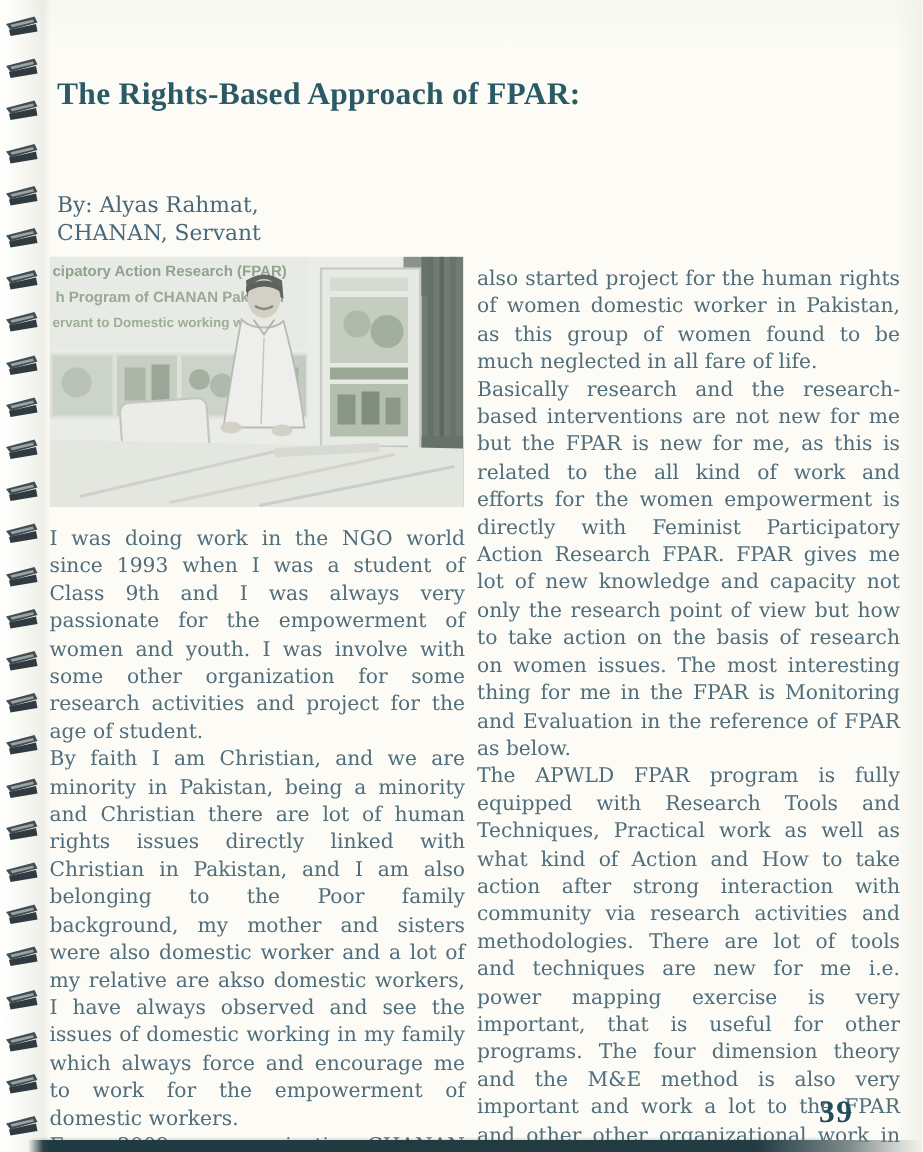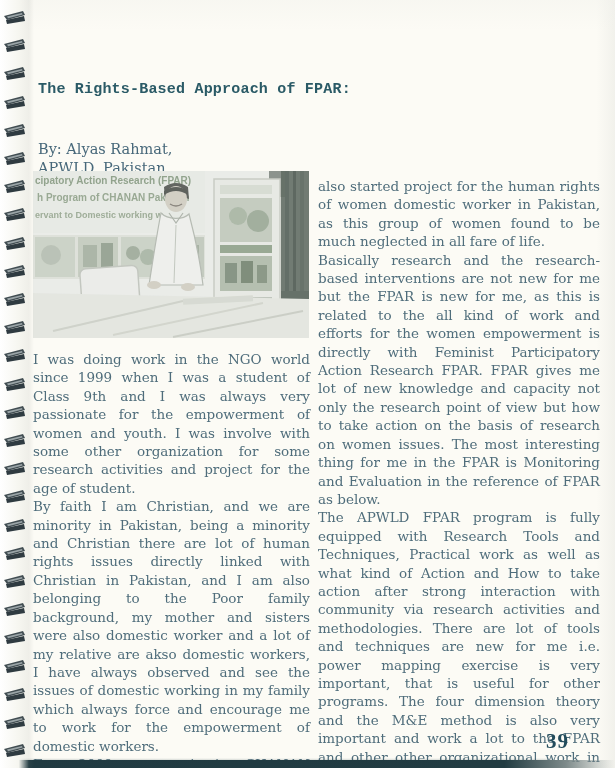--- a/index.html
+++ b/index.html
@@ -30,32 +30,31 @@
     position:absolute;left:0;bottom:0;height:8px;width:100%;
     background:linear-gradient(90deg,#203a41 0%,#223c42 82%,#7d8a8a 92%,rgba(200,203,200,0) 100%);
   }
   .bottom-edge-soft{
     position:absolute;left:0;bottom:7px;height:3px;width:90%;
     background:linear-gradient(180deg,rgba(32,58,65,0) 0%,rgba(32,58,65,.25) 100%);
   }
   
   .title{
     position:absolute;left:38px;top:46px;width:556px;
-    font-family:Liberation Mono, monospace;
+    font-family:Liberation Serif, serif;
     font-weight:bold;
     color:#2a5a66;
-    font-size:15px;
+    font-size:21px;
     line-height:32px;
     letter-spacing:.2px;
-    margin-top:28px;
   }
   .title .line2{display:block;padding-left:102px;}
   
   .byline{
-    position:absolute;left:38px;top:140px;
+    position:absolute;left:38px;top:128px;
     color:#47687a;font-size:14.5px;line-height:18.5px;
   }
   
   .photo{
     position:absolute;left:33px;top:171px;width:276px;height:207px;
     overflow:hidden;
     filter:saturate(.55) contrast(.92) brightness(1.03) blur(.3px);
   }
   .photo svg{display:block;}
   .photo-tint{
@@ -280,21 +279,21 @@
         </svg>
       </div>
     </div>
 
   <div class="title">
     <span>The Rights-Based Approach of FPAR:</span>
   </div>
 
   <div class="byline">
     <div>By: Alyas Rahmat,</div>
-    <div>APWLD, Pakistan</div>
+    <div>CHANAN, Servant</div>
   </div>
 
   <div class="photo">
     <svg width="276" height="167" viewBox="0 0 276 167" xmlns="http://www.w3.org/2000/svg">
 
       <rect x="0" y="0" width="276" height="167" fill="#f3f5ef"></rect>
 
       <rect x="248" y="0" width="28" height="167" fill="#66796a"></rect>
       <rect x="252" y="0" width="4" height="167" fill="#55685c" opacity=".8"></rect>
       <rect x="260" y="0" width="3" height="167" fill="#4c5f53" opacity=".8"></rect>
@@ -349,21 +348,21 @@
       <path d="M0 122 L276 128 L276 167 L0 167 Z" fill="#ebeee4"></path>
       <line x1="20" y1="160" x2="150" y2="130" stroke="#d4d8ca" stroke-width="2"></line>
       <line x1="80" y1="164" x2="230" y2="132" stroke="#d8dccd" stroke-width="2"></line>
       <line x1="140" y1="166" x2="270" y2="140" stroke="#cfd4c5" stroke-width="2"></line>
       <rect x="150" y="126" width="70" height="6" fill="#dde1d3" transform="rotate(-3 185 129)"></rect>
     </svg>
   </div>
   <div class="photo-tint"></div>
 
   <div class="col col-left">
-    <p>I was doing work in the NGO world since 1999 when I was a student of Class 9th and I was always very passionate for the empowerment of women and youth. I was involve with some other organization for some research activities and project for the age of student.</p>
+    <p>I was doing work in the NGO world since 1993 when I was a student of Class 9th and I was always very passionate for the empowerment of women and youth. I was involve with some other organization for some research activities and project for the age of student.</p>
     <p>By faith I am Christian, and we are minority in Pakistan, being a minority and Christian there are lot of human rights issues directly linked with Christian in Pakistan, and I am also belonging to the Poor family background, my mother and sisters were also domestic worker and a lot of my relative are akso domestic workers, I have always observed and see the issues of domestic working in my family which always force and encourage me to work for the empowerment of domestic workers.</p>
     <p class="stretch">From 2009 my organization CHANAN</p>
   </div>
 
   <div class="col col-right">
     <p>also started project for the human rights of women domestic worker in Pakistan, as this group of women found to be much neglected in all fare of life.</p>
     <p>Basically research and the research-based interventions are not new for me but the FPAR is new for me, as this is related to the all kind of work and efforts for the women empowerment is directly with Feminist Participatory Action Research FPAR. FPAR gives me lot of new knowledge and capacity not only the research point of view but how to take action on the basis of research on women issues. The most interesting thing for me in the FPAR is Monitoring and Evaluation in the reference of FPAR as below.</p>
     <p>The APWLD FPAR program is fully equipped with Research Tools and Techniques, Practical work as well as what kind of Action and How to take action after strong interaction with community via research activities and methodologies. There are lot of tools and techniques are new for me i.e. power mapping exercise is very important, that is useful for other programs. The four dimension theory and the M&amp;E method is also very important and work a lot to the FPAR and other other organizational work in future.</p>
 
   </div>

